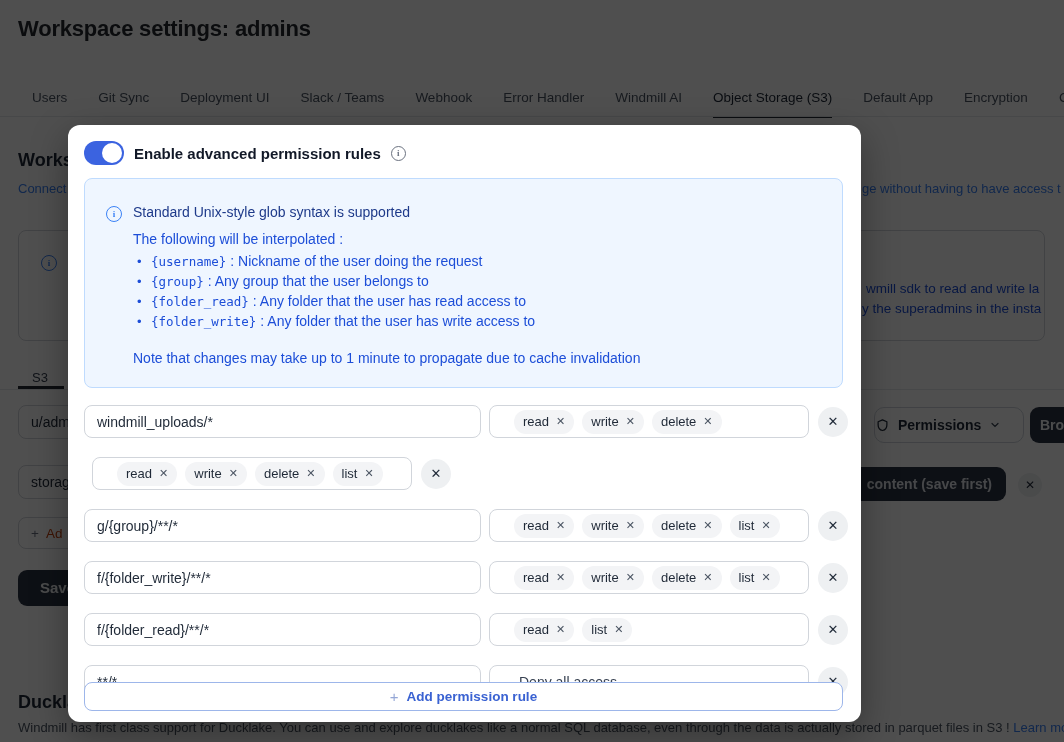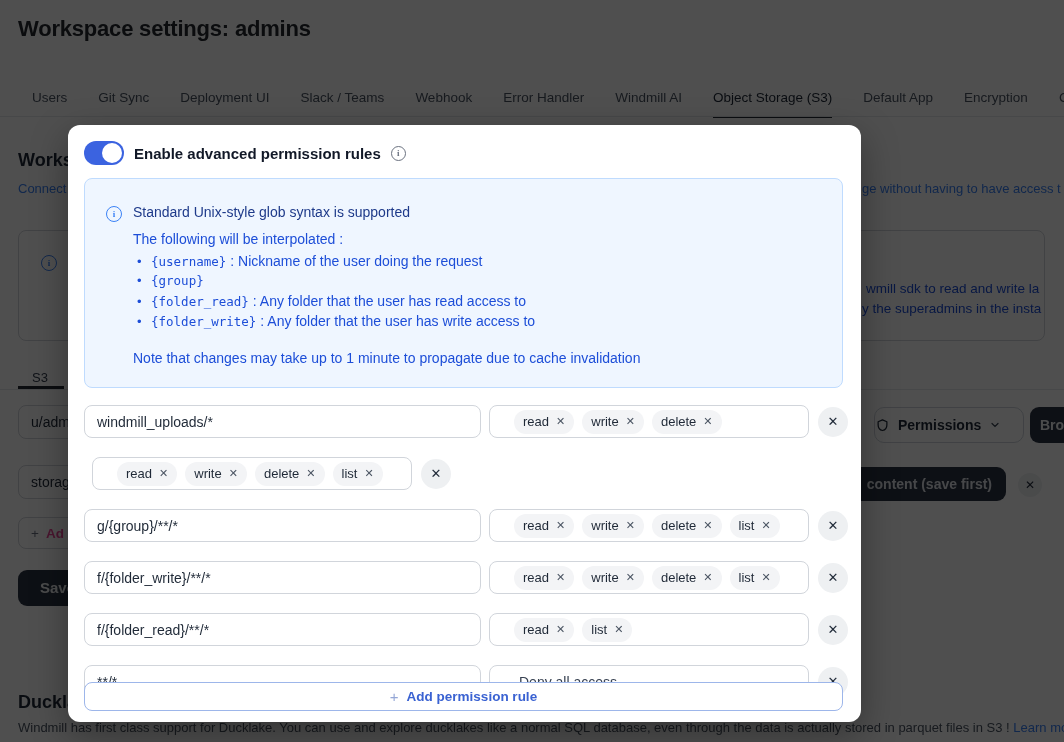--- a/index.html
+++ b/index.html
@@ -108,21 +108,21 @@
 
   <div class="abs bg-s3tab">S3</div>
   <div class="abs" style="left:18px;top:386px;width:46px;height:2.5px;background:#242b35;"></div>
   <div class="abs hline" style="left:0;top:389px;width:1064px;"></div>
 
   <div class="abs bg-input" style="left:18px;top:405px;width:340px;">u/adm</div>
   <div class="abs bg-input" style="left:18px;top:465px;width:340px;">storag</div>
 
   <div class="abs bg-outline-btn" style="left:18px;top:517px;width:260px;">
     <span style="color:#6b7280;">+</span>
-    <span style="color:#ec4899;font-weight:700;">Ad</span>
+    <span style="color:#c2410c;font-weight:400;">Ad</span>
   </div>
   <div class="abs dark-btn" style="left:18px;top:570px;width:110px;height:36px;font-size:15px;line-height:36px;padding-left:22px;">Save</div>
 
   <div class="abs perm-btn">
     <svg width="15" height="15" viewBox="0 0 24 24" fill="none" stroke="#1f2937" stroke-width="2" stroke-linejoin="round">
         <path d="M12 3l7 3v5c0 4.5-3 8-7 9-4-1-7-4.5-7-9V6l7-3z"></path>
       </svg>
     <span>Permissions</span>
     <svg width="12" height="12" viewBox="0 0 24 24" fill="none" stroke="#374151" stroke-width="2.4" stroke-linecap="round">
         <path d="M6 9l6 6 6-6"></path>
@@ -157,20 +157,21 @@
     <div class="info-bullets" id="bullets">
   <div class="bullet">
     <span class="dot">•</span>
     <code>{username}</code>
     <span> : Nickname of the user doing the request</span>
   </div>
 
   <div class="bullet">
     <span class="dot">•</span>
     <code>{group}</code>
+    <span> : Any group that the user belongs to</span>
   </div>
 
   <div class="bullet">
     <span class="dot">•</span>
     <code>{folder_read}</code>
     <span> : Any folder that the user has read access to</span>
   </div>
 
   <div class="bullet">
     <span class="dot">•</span>

